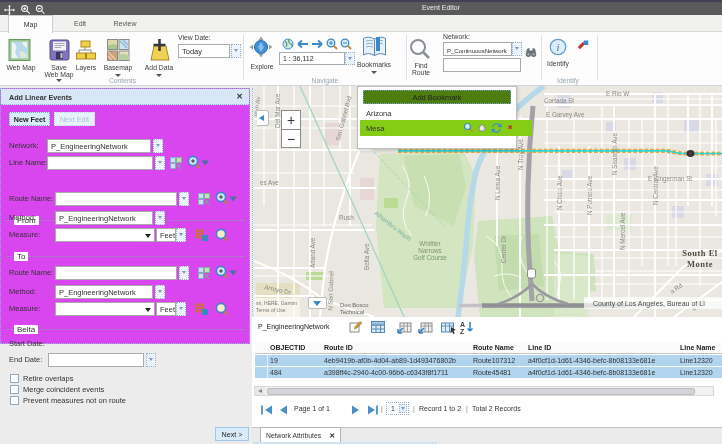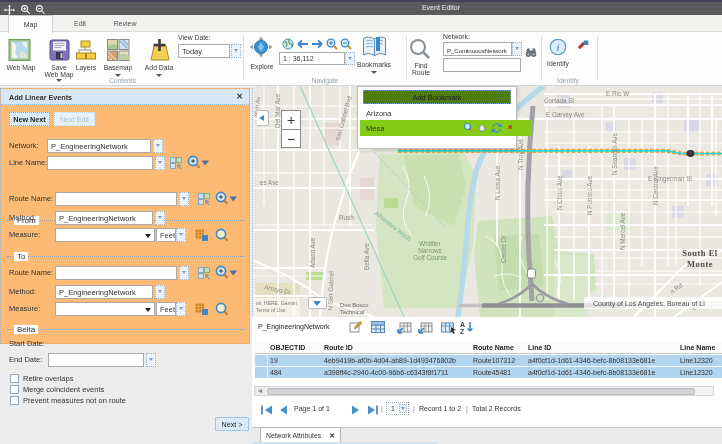--- a/index.html
+++ b/index.html
@@ -24,21 +24,21 @@
 .rlabel { position:absolute; font-size:6.8px; color:#3c3c3c; text-align:center; line-height:7.2px; }
 .caret { position:absolute; width:0; height:0; border-left:3px solid transparent; border-right:3px solid transparent; border-top:3px solid #555; }
 
 
 .combo { position:absolute; background:#fff; border:1px solid #aaaaaa; }
 .combo .val { position:absolute; left:3px; top:2px; font-size:7.5px; color:#333; white-space:nowrap; overflow:hidden; }
 .combo .arr { position:absolute; right:-13px; top:-1px; bottom:-1px; width:10px; background:#edf3fa; border:1px dotted #97b4cd; }
 .combo .arr:after { content:""; position:absolute; left:1.5px; top:4px; border-left:2.8px solid transparent; border-right:2.8px solid transparent; border-top:3.2px solid #7a9cc0; }
 
 
-#panel { position:absolute; left:0; top:88px; width:250px; height:256px; background:#fdba74; border:1px dotted #8fb9dc;padding-left:44px; }
+#panel { position:absolute; left:0; top:88px; width:250px; height:256px; background:#d946ef; border:1px dotted #8fb9dc;padding-left:44px; }
 #panelhdr { position:absolute; left:0; top:0; width:248px; height:16px; background:#d8e7f5; border-bottom:1px dotted #8fb9dc; }
 #panelhdr .t { position:absolute; left:8px; top:4px; font-size:7.2px; font-weight:bold; color:#333; }
 #panelhdr .x { position:absolute; right:6px; top:3px; font-size:8px; font-weight:bold; color:#333; }
 .btn { position:absolute; background:#d9eaf9; border:1px dotted #74a7d3; font-size:7.2px; color:#222; text-align:center; }
 .btn.dis { background:#e6f1fa; border:1px dotted #bdd9ee; color:#a8bfd2; }
 .flabel { position:absolute; font-size:7.5px; color:#333; white-space:nowrap; }
 .fsep { position:absolute; left:6px; width:238px; border-top:1px dotted #8a9cae; }
 .fsep span { position:absolute; left:7px; top:-5px; background:#fff; padding:0 3px; font-size:8px; color:#333; }
 .chk { position:absolute; width:9px; height:9px; background:#fff; border:1px solid #93a9bd; }
 
@@ -466,21 +466,21 @@
     <span style="position:absolute;right:5px;top:4px;font-size:7px;font-weight:bold;color:#333;">✕</span>
   </div>
   <div class="abs" style="left:1px;top:14px;width:184px;height:3px;background:#cfe2f2;"></div>
 </div>
 
 <div id="panel">
   <div id="panelhdr">
         <span class="t">Add Linear Events</span>
         <span class="x">✕</span>
       </div>
-  <div class="btn" style="left:8px;top:23px;width:41px;height:14px;line-height:13px;font-weight:bold;">New Next</div>
+  <div class="btn" style="left:8px;top:23px;width:41px;height:14px;line-height:13px;font-weight:bold;">New Feet</div>
   <div class="btn dis" style="left:53px;top:23px;width:41px;height:14px;line-height:13px;">Next Edit</div>
 
   <div class="flabel" style="left:8px;top:52px;">Network:</div>
   <div class="combo" style="left:46px;top:50px;width:104px;height:14px;">
         <span class="val">P_EngineeringNetwork</span>
         <span class="arr"></span>
       </div>
 
   <div class="flabel" style="left:8px;top:69px;">Line Name:</div>
   <div class="combo" style="left:46px;top:67px;width:106px;height:14px;">
@@ -575,21 +575,21 @@
         <span class="arr"></span>
       </div>
 
   <div class="chk" style="left:9px;top:285px;"></div>
   <div class="flabel" style="left:22px;top:285px;">Retire overlaps</div>
   <div class="chk" style="left:9px;top:296px;"></div>
   <div class="flabel" style="left:22px;top:296px;">Merge coincident events</div>
   <div class="chk" style="left:9px;top:307px;"></div>
   <div class="flabel" style="left:22px;top:307px;">Prevent measures not on route</div>
 
-  <div class="btn" style="left:214px;top:328px;width:34px;height:14px;line-height:13px;border:1px solid #9ec7e8;">Next &gt;</div>
+  <div class="btn" style="left:214px;top:338px;width:34px;height:14px;line-height:13px;border:1px solid #9ec7e8;">Next &gt;</div>
 </div>
 
 <svg width="0" height="0" style="position:absolute">
 <defs>
 <g id="selicon">
   <rect x="1.5" y="1.5" width="5" height="5" fill="#cde0ef" stroke="#88aac8"></rect>
   <rect x="7.5" y="1.5" width="5" height="5" fill="#c2e0c2" stroke="#8ab08a"></rect>
   <rect x="1.5" y="7.5" width="5" height="5" fill="#cde0ef" stroke="#88aac8"></rect>
   <path d="M8 7.5 L12.8 9.5 L10.4 10.3 L12.8 12.8 L11.8 13.5 L9.5 11.2 L8.5 12.8 Z" fill="#8a96a4"></path>
 </g>

